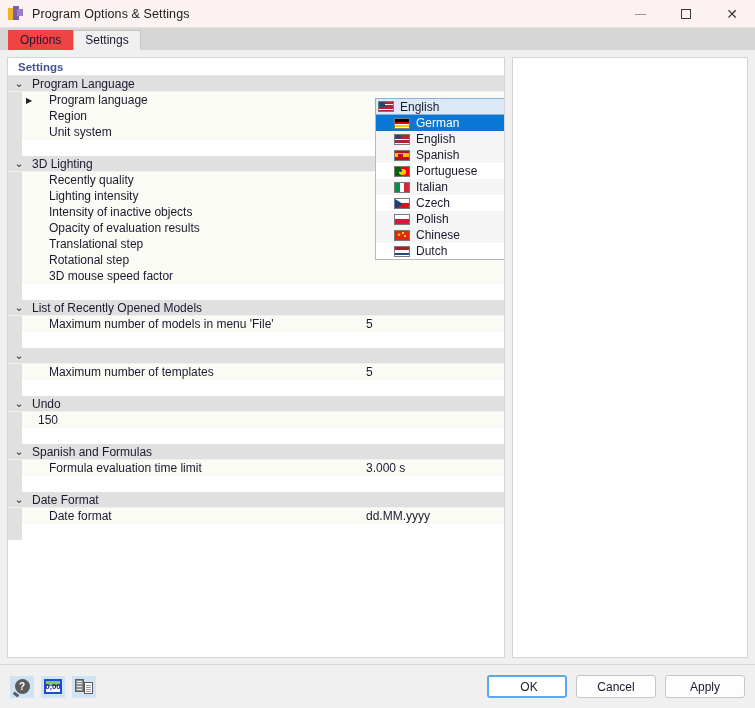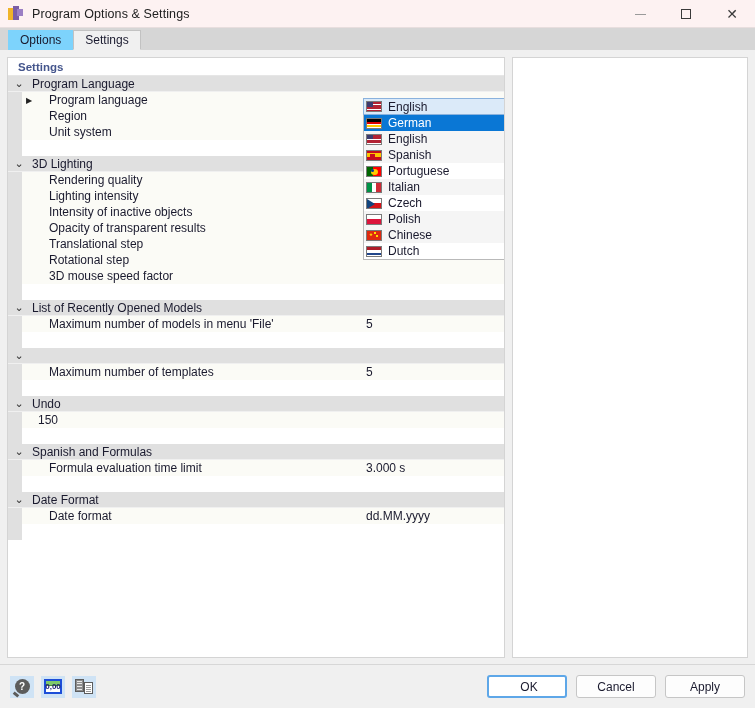--- a/index.html
+++ b/index.html
@@ -57,21 +57,21 @@
     align-items: flex-end;
     padding-left: 8px;
     position: relative;
   }
   .tab {
     height: 20px;
     padding: 0 11px;
     display: flex; align-items: center;
     font-size: 12px;
     color: #1a1a2e;
-    background: #7dd3fc;
+    background: #ef4444;
     border: 1px solid transparent;
   }
   .tab.active {
     background: #f0f0f0;
     border-color: #c2c2c2;
     border-bottom-color: #f0f0f0;
     position: relative;
     z-index: 2;
   }
 
@@ -151,21 +151,21 @@
   .item-value {
     width: 140px;
     color: #1a1a2e;
     padding-left: 2px;
     white-space: nowrap;
   }
 
   
   #combo-wrap {
     position: absolute;
-    left: 355px;
+    left: 367px;
     top: 40px;
     width: 162px;
     z-index: 50;
   }
   #combo-field {
     height: 17px;
     background: #dbeaf9;
     border: 1px solid #8ab2dd;
     display: flex; align-items: center;
     padding: 0 2px;
@@ -174,21 +174,21 @@
   #combo-list {
     background: #ffffff;
     border: 1px solid #b9b9b9;
     border-top: none;
     position: relative;
     padding-right: 11px;
   }
   .opt {
     height: 16px;
     display: flex; align-items: center;
-    padding-left: 2px;
+    padding-left: 18px;
     font-size: 12px;
     background: #ffffff;
   }
   .opt.alt { background: #f5f5f5; }
   .opt.selected { background: #0a77d5; color: #ffffff; }
 
   
   .flag {
     width: 16px; height: 11px;
     margin-right: 6px;
@@ -342,39 +342,39 @@
         <div class="item-row blank">
           <span class="row-gutter"></span>
         </div>
         <div class="grp-row">
           <span class="grp-twisty" style="font-size: 11px;">⌄</span>
           <span class="grp-label">3D Lighting</span>
         </div>
         <div class="item-row">
           <span class="row-gutter"></span>
           <span class="row-twisty"></span>
-          <span class="item-label">Rendering quality</span>
+          <span class="item-label">Recently quality</span>
           <span class="item-value"></span>
         </div>
         <div class="item-row">
           <span class="row-gutter"></span>
           <span class="row-twisty"></span>
           <span class="item-label">Lighting intensity</span>
           <span class="item-value"></span>
         </div>
         <div class="item-row">
           <span class="row-gutter"></span>
           <span class="row-twisty"></span>
           <span class="item-label">Intensity of inactive objects</span>
           <span class="item-value"></span>
         </div>
         <div class="item-row">
           <span class="row-gutter"></span>
           <span class="row-twisty"></span>
-          <span class="item-label">Opacity of transparent results</span>
+          <span class="item-label">Opacity of evaluation results</span>
           <span class="item-value"></span>
         </div>
         <div class="item-row">
           <span class="row-gutter"></span>
           <span class="row-twisty"></span>
           <span class="item-label">Translational step</span>
           <span class="item-value"></span>
         </div>
         <div class="item-row">
           <span class="row-gutter"></span>

